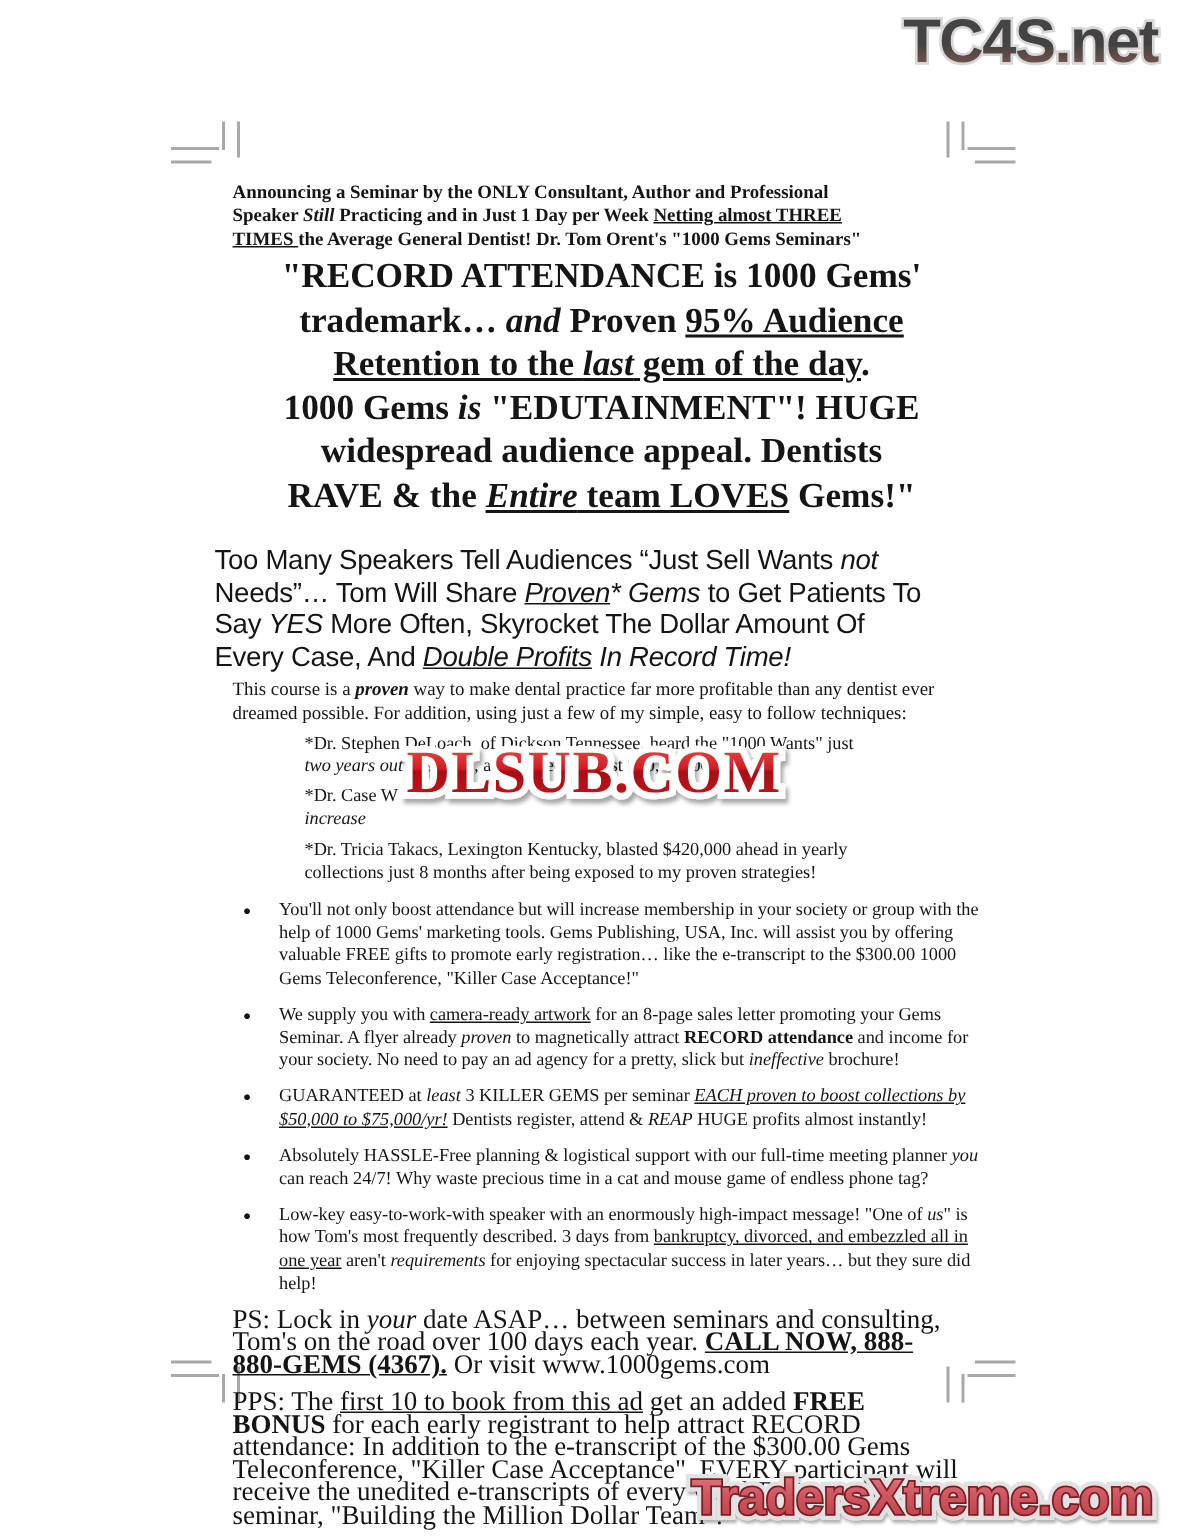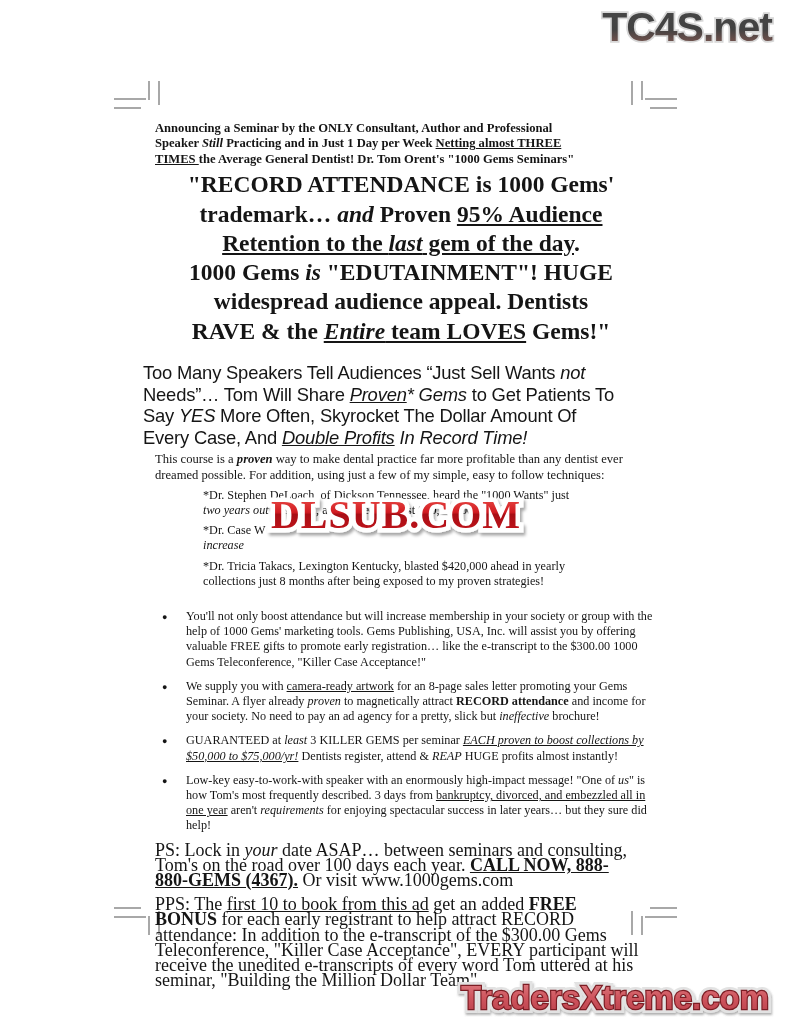--- a/index.html
+++ b/index.html
@@ -20,21 +20,21 @@
   .b{font-weight:bold;}
   .i{font-style:italic;}
   .u{text-decoration:underline;}
 
   .intro{font-size:12.6px;line-height:15.4px;font-weight:bold;}
   .headline{font-weight:bold;font-size:23.5px;line-height:29.3px;text-align:center;margin-top:3px;}
   .subhead{font-family:"Liberation Sans",sans-serif;font-size:18.4px;line-height:21.6px;
            text-align:left;margin-top:16px;margin-left:-12px;width:516px;letter-spacing:-0.2px;}
   .course{font-size:12.6px;line-height:15.2px;margin-top:4px;}
   .testimonial{margin-left:48px;width:420px;font-size:12.2px;line-height:15.2px;margin-top:5px;}
-  .bullets{margin-top:20px;}
+  .bullets{margin-top:10px;}
   .bullet{position:relative;padding-left:31px;width:472px;font-size:12.2px;line-height:15.2px;margin-top:9px;}
   .bullet::before{content:"●";position:absolute;left:7px;top:1px;font-size:9px;color:#151515;}
   .ps,.pps{font-size:18px;line-height:15.2px;margin-top:9px;width:484px;}
 
   
   .wm{position:absolute;}
   .wm svg{display:block;overflow:visible;}
   .wm text{font-weight:bold;}
   .dlsub text{font-family:"Liberation Serif",serif;font-size:40px;letter-spacing:1px;}
   .dlsub .back{fill:#ffffff;stroke:#ffffff;stroke-width:9;paint-order:stroke;}
@@ -81,20 +81,21 @@
     <div class="course"><span>This course is a </span><span class="b i">proven</span><span> way to make dental practice far more profitable than any dentist ever dreamed possible.  For addition, using just a few of my simple, easy to follow techniques:</span></div>
 
     <div class="testimonial"><span>*Dr. Stephen DeLoach, of Dickson Tennessee, heard the "1000 Wants" just</span><br><span class="i">two years out of school,</span><span> and landed his first $70,000.00 month!</span></div>
     <div class="testimonial"><span>*Dr. Case W</span><br><span class="i">increase</span></div>
     <div class="testimonial"><span>*Dr. Tricia Takacs, Lexington Kentucky, blasted $420,000 ahead in yearly</span><br><span>collections just 8 months after being exposed to my proven strategies!</span></div>
 
     <div class="bullets">
       <div class="bullet"><span>You'll not only boost attendance but will increase membership in your society or group with the help of 1000 Gems' marketing tools.  Gems Publishing, USA, Inc. will assist you by offering valuable FREE gifts to promote early registration… like the e-transcript to the $300.00 1000 Gems Teleconference, "Killer Case Acceptance!"</span></div>
       <div class="bullet"><span>We supply you with </span><span class="u">camera-ready artwork</span><span> for an 8-page sales letter promoting your Gems Seminar.  A flyer already </span><span class="i">proven</span><span> to magnetically attract </span><span class="b">RECORD attendance</span><span> and income for your society. No need to pay an ad agency for a pretty, slick but </span><span class="i">ineffective</span><span> brochure!</span></div>
       <div class="bullet"><span>GUARANTEED at </span><span class="i">least</span><span> 3 KILLER GEMS per seminar </span><span class="i u">EACH proven to boost collections by $50,000 to $75,000/yr!</span><span> Dentists register, attend &amp; </span><span class="i">REAP</span><span> HUGE profits almost instantly!</span></div>
+      <div class="bullet"><span>Absolutely HASSLE-Free planning &amp; logistical support with our full-time meeting planner  </span><span class="i">you</span><span> can reach 24/7! Why waste precious time in a cat and mouse game of endless phone tag?</span></div>
       <div class="bullet"><span>Low-key easy-to-work-with speaker with an enormously high-impact message! "One of </span><span class="i">us</span><span>" is how Tom's most frequently described.  3 days from </span><span class="u">bankruptcy,  divorced, and embezzled all in one year</span><span> aren't  </span><span class="i">requirements</span><span> for enjoying spectacular success in later years… but they sure did help!</span></div>
     </div>
 
     <div class="ps"><span>PS:  Lock in </span><span class="i">your</span><span> date ASAP… between seminars and consulting, Tom's on the road over 100 days each year.  </span><span class="b u">CALL NOW, 888-880-GEMS (4367).</span><span>  Or visit www.1000gems.com</span></div>
     <div class="pps"><span>PPS: The </span><span class="u">first 10 to book from this ad</span><span> get an added </span><span class="b">FREE BONUS</span><span> for each early registrant to help attract RECORD attendance:  In addition to the e-transcript of the $300.00 Gems Teleconference, "Killer Case Acceptance", EVERY participant will receive the unedited e-transcripts of every word Tom uttered at his seminar, "Building the Million Dollar Team".</span></div>
   </div>
 
   <div class="wm tc4s" style="right:4px;top:1px">
     <svg width="200" height="52" viewBox="0 0 200 52">
       <defs>

